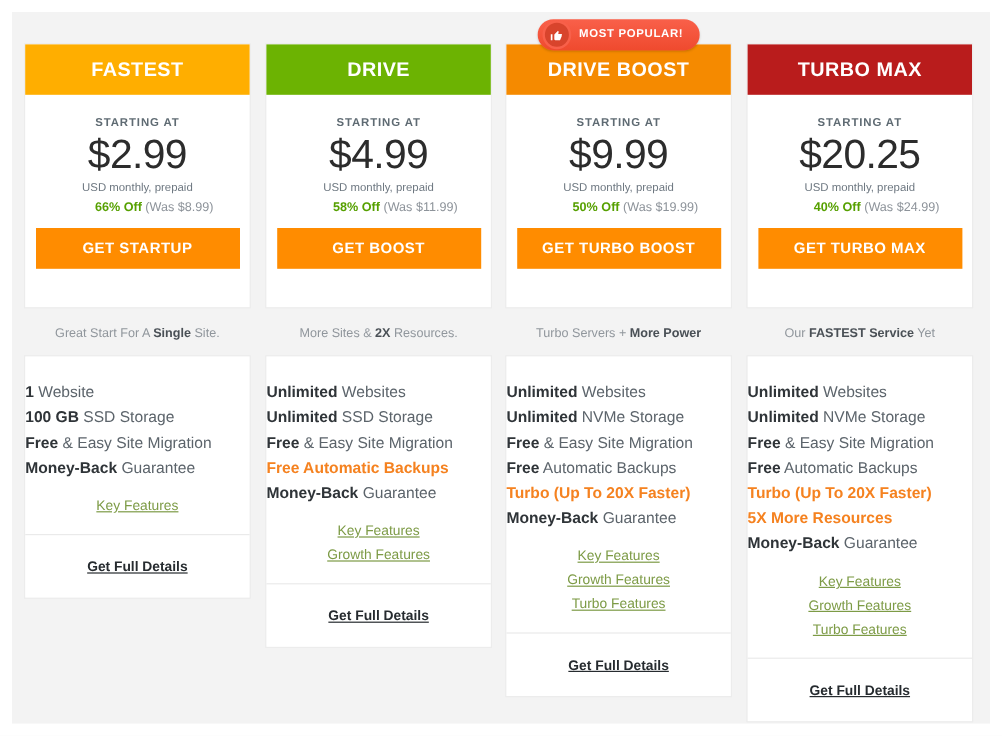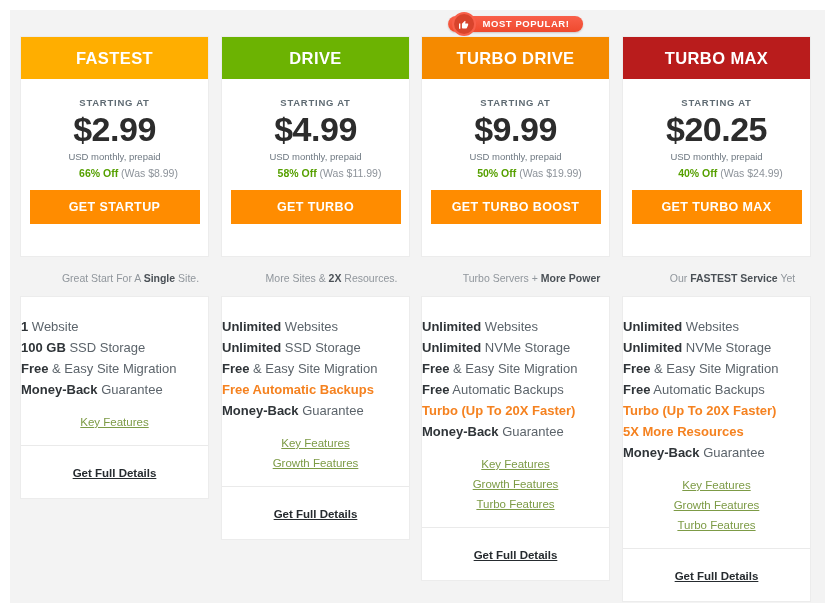--- a/index.html
+++ b/index.html
@@ -61,21 +61,21 @@
     font-size: 16.5px;
     letter-spacing: 0.4px;
     position: relative;
   }
 
   .badge {
     position: absolute;
     top: -21px;
     left: 50%;
     transform: translateX(-50%);
-    height: 16px;
+    height: 26px;
     border-radius: 13px;
     background: #f4563c;
     background: linear-gradient(180deg, #f9604a 0%, #ef4a2e 100%);
     display: flex;
     align-items: center;
     padding: 0 14px 0 4px;
     box-shadow: 0 1px 2px rgba(0,0,0,0.18);
     white-space: nowrap;
   }
   .badge-icon {
@@ -108,21 +108,21 @@
     font-weight: bold;
     letter-spacing: 0.75px;
     color: #5f6b73;
     margin-bottom: 2px;
   }
   .price {
     font-size: 34px;
     color: #2c2c2c;
     line-height: 1.12;
     letter-spacing: -0.5px;
-    font-weight: bold;
+    font-weight: normal;
   }
   .terms {
     font-size: 9.5px;
     color: #6d7780;
     margin-top: 3px;
   }
   .discount {
     font-size: 10.5px;
     margin-top: 5px;
     color: #8d939a;
@@ -148,21 +148,21 @@
     border: none;
     cursor: pointer;
     font-family: "Liberation Sans", sans-serif;
     padding: 0;
   }
   .cta-pad { height: 16px; }
 
   
   .tagline {
     position: absolute;
-    left: 16px;
+    left: 0;
     width: 187px;
     top: 262px;
     text-align: center;
     font-size: 10.5px;
     color: #90969c;
   }
   .tagline b { color: #4a5056; font-weight: bold; }
 
   
   .card-features {
@@ -244,21 +244,21 @@
         </div>
       </div>
       <div class="col col-1">
         <div class="card-top">
           <div class="plan-header" style="background: rgb(108, 179, 2);"><span>DRIVE</span></div>
           <div class="price-block">
             <div class="starting-at">STARTING AT</div>
             <div class="price">$4.99</div>
             <div class="terms">USD monthly, prepaid</div>
             <div class="discount"><b>58% Off</b> <span>(Was $11.99)</span></div>
-            <button class="cta">GET TURBO</button>
+            <button class="cta">GET BOOST</button>
           </div>
           <div class="cta-pad"></div>
         </div>
         <div class="tagline"><span>More Sites &amp; </span><b>2X</b><span> Resources.</span></div>
         <div class="card-features">
           <div class="feature"><b>Unlimited</b><span> Websites</span></div>
           <div class="feature"><b>Unlimited</b><span> SSD Storage</span></div>
           <div class="feature"><b>Free</b><span> &amp; Easy Site Migration</span></div>
           <div class="feature hl"><b>Free</b><span> Automatic Backups</span></div>
           <div class="feature"><b>Money-Back</b><span> Guarantee</span></div>
@@ -273,21 +273,21 @@
       </div>
       <div class="col col-2">
         <div class="card-top">
           <div class="plan-header" style="background: rgb(245, 138, 0);"><div class="badge">
               <span class="badge-icon">
                 <svg width="11" height="11" viewBox="0 0 24 24" aria-hidden="true">
                   <path fill="#ffffff" d="M2 21h3V10H2v11zM22.5 11.3c0-.9-.8-1.7-1.7-1.7h-5.3l.8-3.9c.1-.3 0-.7-.2-1l-1-1L8.9 9.7c-.3.3-.5.7-.5 1.2V19c0 .9.8 1.7 1.7 1.7h7.6c.7 0 1.3-.4 1.5-1l2.6-6c.1-.2.1-.4.1-.6v-1.8z"></path>
                 </svg>
               </span>
               <span class="badge-text">MOST POPULAR!</span>
-            </div><span>TURBO DRIVE</span></div>
+            </div><span>DRIVE BOOST</span></div>
           <div class="price-block">
             <div class="starting-at">STARTING AT</div>
             <div class="price">$9.99</div>
             <div class="terms">USD monthly, prepaid</div>
             <div class="discount"><b>50% Off</b> <span>(Was $19.99)</span></div>
             <button class="cta">GET TURBO BOOST</button>
           </div>
           <div class="cta-pad"></div>
         </div>
         <div class="tagline"><span>Turbo Servers + </span><b>More Power</b><span></span></div>

